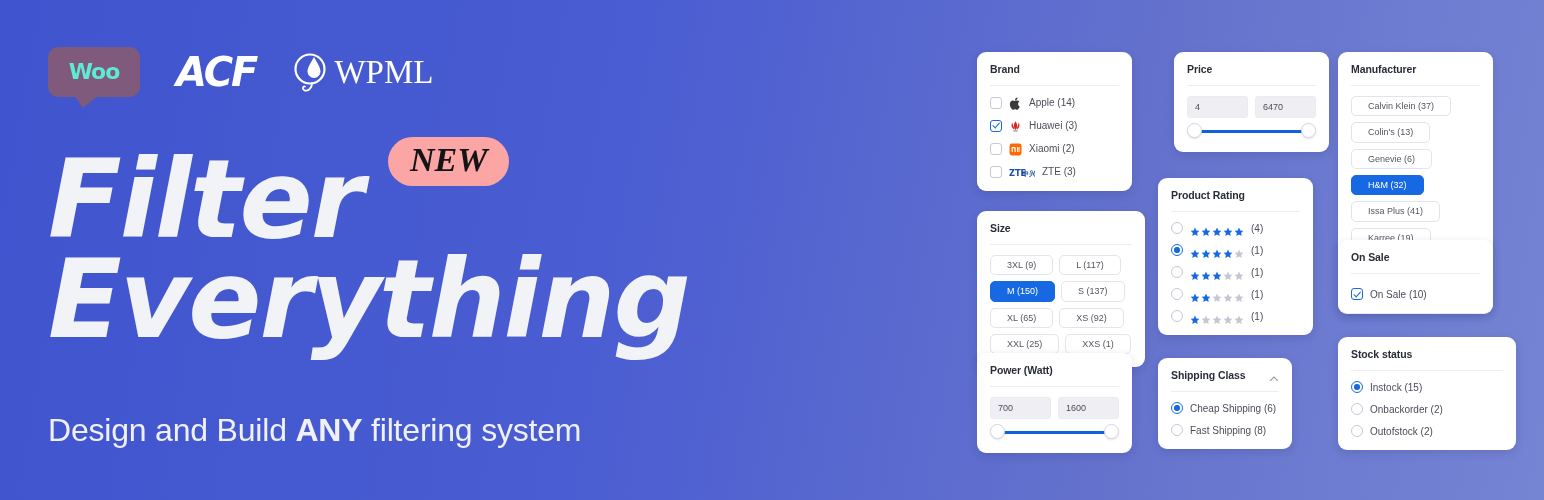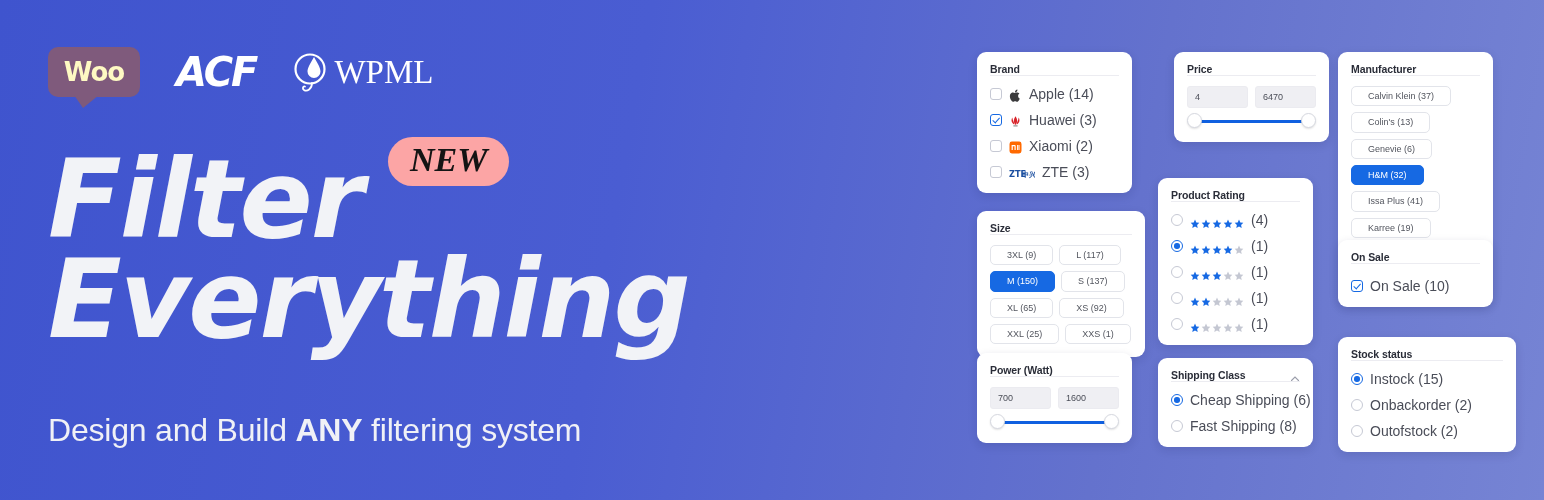--- a/index.html
+++ b/index.html
@@ -29,22 +29,22 @@
 
   
   .logo-woo {
     position: relative;
     background: #7f5a7c;
     border-radius: 10px;
     width: 92px; height: 50px;
     display: flex; align-items: center; justify-content: center;
   }
   .logo-woo .woo-text {
-    color: #fef9c3;
-    font-size: 26px;
+    color: #5eead4;
+    font-size: 22px;
     font-weight: bold;
     font-family: "DejaVu Sans", sans-serif;
     letter-spacing: -1px;
     line-height: 1;
   }
   .logo-woo:after {
     content: "";
     position: absolute;
     left: 26px; bottom: -11px;
     width: 0; height: 0;
@@ -122,21 +122,21 @@
     position: absolute;
     background: #ffffff;
     border-radius: 9px;
     box-shadow: 0 3px 10px rgba(20,30,80,0.14);
     padding: 11px 13px 13px 13px;
   }
   .panel-head {
     display: flex;
     align-items: center;
     justify-content: space-between;
-    padding-bottom: 0;
+    padding-bottom: 10px;
     border-bottom: 1px solid #ececf1;
     margin-bottom: 10px;
   }
   .panel-title {
     font-size: 10.5px;
     font-weight: bold;
     color: #2a2d38;
     letter-spacing: -0.1px;
   }
   .chev { width: 10px; height: 10px; flex: none; }
@@ -180,21 +180,21 @@
     position: relative;
   }
   .radio.on:after {
     content: "";
     position: absolute;
     left: 2.4px; top: 2.4px;
     width: 5.4px; height: 5.4px;
     border-radius: 50%;
     background: #1669e3;
   }
-  .opt-label { font-size: 14px; color: #4a4d58; white-space: nowrap; }
+  .opt-label { font-size: 10px; color: #4a4d58; white-space: nowrap; }
 
   
   .bicon { width: 13px; height: 13px; flex: none; }
 
   
   .pills { display: flex; flex-wrap: wrap; gap: 6px; }
   .pill {
     border: 1px solid #e2e4ea;
     border-radius: 5px;
     padding: 4px 16px;
@@ -489,21 +489,21 @@
               </svg></span>
           <span class="star"><svg viewBox="0 0 10 10" width="10" height="10">
                 <path d="M5 0.6l1.3 2.8 3 0.4-2.2 2.1 0.6 3L5 7.5 2.3 8.9l0.6-3L0.7 3.8l3-0.4z" fill="#c4c7d2"></path>
               </svg></span>
         </span>
         <span class="opt-label">(1)</span>
       </div>
     </div>
   </div>
 
-  <div class="panel" style="left:1158px; top:358px; width:155px;">
+  <div class="panel" style="left:1158px; top:358px; width:134px;">
     <div class="panel-head">
       <span class="panel-title">Shipping Class</span>
       <span class="chev">
         <svg viewBox="0 0 10 10" width="10" height="10">
             <path d="M1.5 6.5 L5 3 L8.5 6.5" fill="none" stroke="#9a9daa" stroke-width="1.1" stroke-linecap="round"></path>
           </svg>
       </span>
     </div>
     <div>
       <div class="opt-row">

